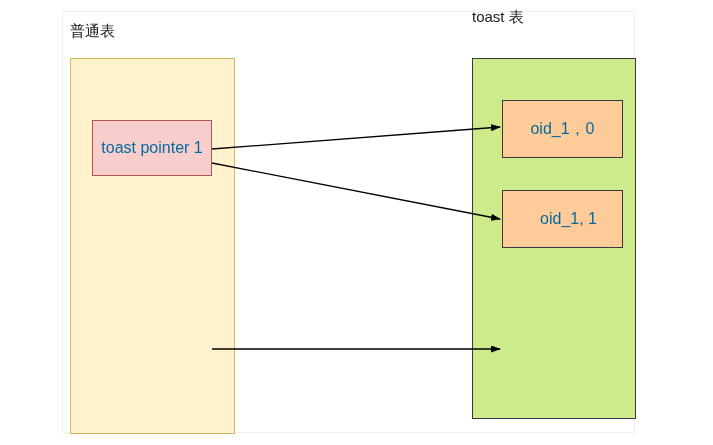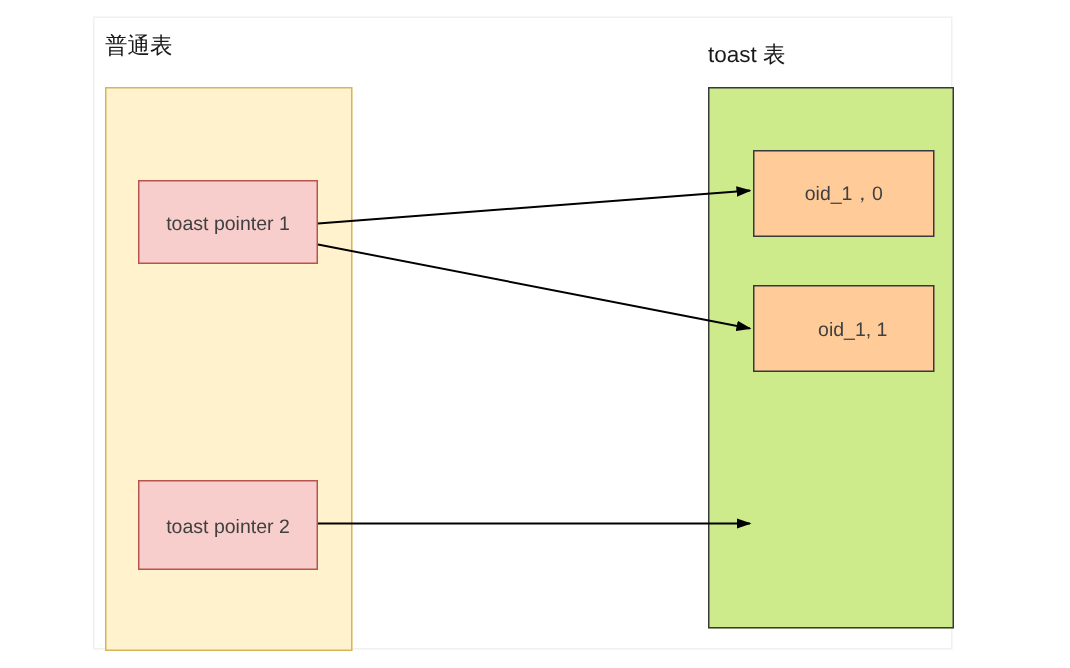--- a/index.html
+++ b/index.html
@@ -34,21 +34,21 @@
   
   .col-title {
     position: absolute;
     font-size: 15px;
     color: #1a1a1a;
     text-align: left;
     white-space: nowrap;
     line-height: 18px;
   }
   #title-left  { left: 70px;  top: 22px; width: 165px; }
-  #title-right { left: 472px; top: 28px; width: 164px; }
+  #title-right { left: 472px; top: 8px; width: 164px; }
 
   
   .container-box {
     position: absolute;
     box-sizing: border-box;
   }
   #plain-table-container {
     left: 70px;
     top: 58px;
     width: 165px;
@@ -65,22 +65,22 @@
     border: 1.4px solid #36393d;
   }
 
   
   .node {
     position: absolute;
     box-sizing: border-box;
     display: flex;
     align-items: center;
     justify-content: center;
-    font-size: 13px;
-    color: #404040;
+    font-size: 16px;
+    color: #0369a1;
     white-space: nowrap;
   }
   .node.pink {
     background: #f8cecc;
     border: 1.4px solid #b85450;
   }
   .node.orange {
     background: #ffcc99;
     border: 1.4px solid #36393d;
   }
@@ -110,23 +110,20 @@
   <div class="col-title" id="title-left">普通表</div>
   <div class="col-title" id="title-right">toast 表</div>
 
   <div class="container-box" id="plain-table-container"></div>
 
   <div class="container-box" id="toast-table-container"></div>
 
   <div class="node pink" id="node-pointer-1">
     <span>toast pointer 1</span>
   </div>
-  <div class="node pink" id="node-pointer-2">
-    <span>toast pointer 2</span>
-  </div>
 
   <div class="node orange" id="node-oid-1-0">
     <span>oid_1，0</span>
   </div>
   <div class="node orange" id="node-oid-1-1">
     <span>oid_1, 1</span>
   </div>
 
   <svg id="arrow-layer" viewBox="0 0 713 445">
     <defs>

